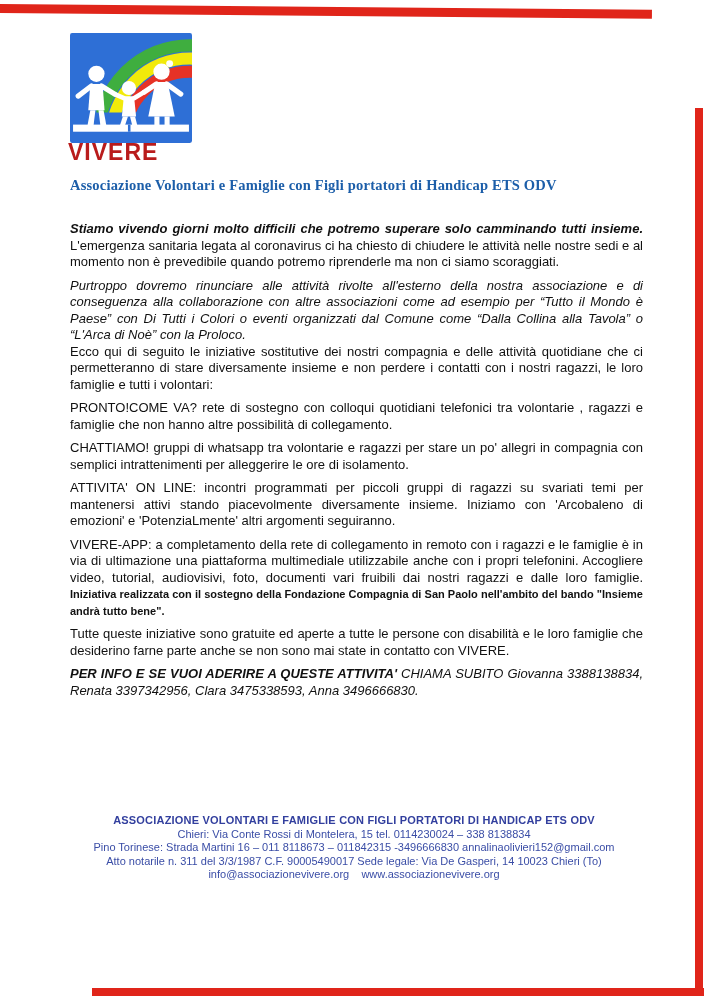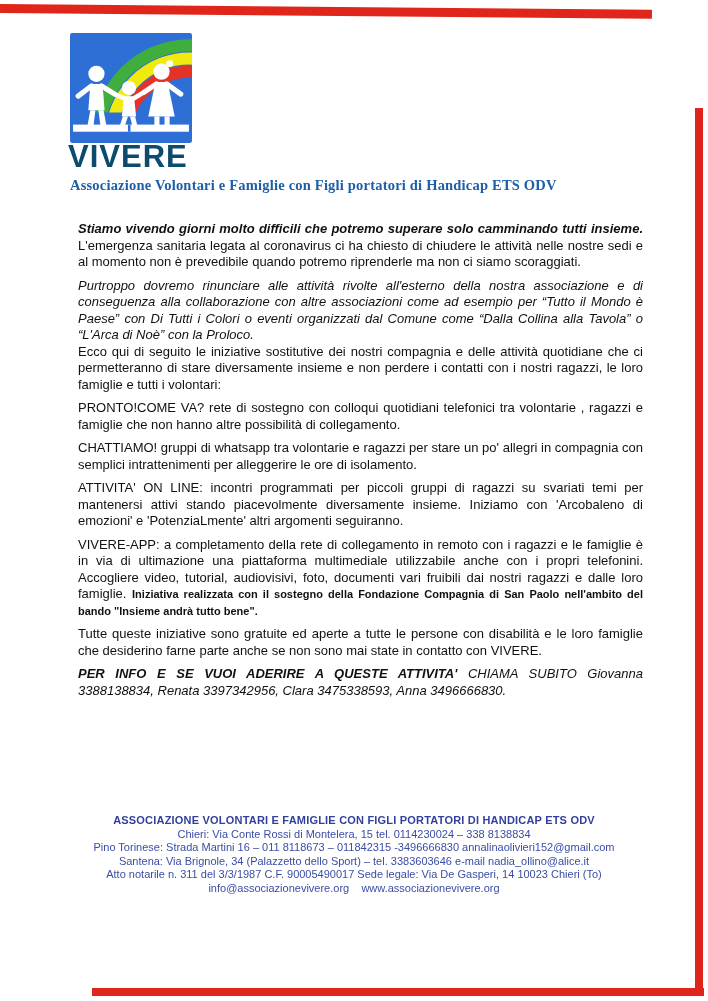--- a/index.html
+++ b/index.html
@@ -10,30 +10,30 @@
   }
   
   .red-mark{position:absolute; background:#e0251a;}
   .red-mark.top{left:-4px; top:4px; width:656px; height:9px; transform:rotate(.5deg); transform-origin:left top;}
   .red-mark.right{left:695px; top:108px; width:8px; height:880px;}
   .red-mark.bottom{left:92px; top:988px; width:612px; height:8px;}
   
   .logo-box{position:absolute; left:70px; top:33px; width:122px; height:110px;}
   .wordmark{
     position:absolute; left:68px; top:141px; width:130px;
-    font-size:31px; font-weight:800; letter-spacing:1px; color:#0c4a6e; line-height:1;
+    font-size:23px; font-weight:800; letter-spacing:1px; color:#b91c1c; line-height:1;
   }
   .subtitle{
     position:absolute; left:70px; top:177px; width:600px;
     font-family:"Liberation Serif","DejaVu Serif",serif;
     font-size:14.5px; font-weight:bold; letter-spacing:.2px; color:#1c5ea9;
   }
   
   .body-text{position:absolute; left:66px; top:221px; width:577px;}
-  .body-text p{margin:0 0 7px 12px; font-size:13px; line-height:16.5px; text-align:justify;}
+  .body-text p{margin:0 0 7px 4px; font-size:13px; line-height:16.5px; text-align:justify;}
   .body-text p.joined{margin-bottom:0;font-style:italic;}
   .lead-bold-italic{font-weight:bold; font-style:italic;}
   .note-bold{font-weight:bold; font-size:11px;}
   .italic{font-style:italic;}
   
   .page-footer{
     position:absolute; left:56px; top:814px; width:596px;
     text-align:center; color:#3a4da6; font-size:11px; line-height:13.5px;
   }
   .page-footer .org{font-weight:bold; color:#323f9e; letter-spacing:.2px;}
@@ -107,18 +107,17 @@
 
     <p>Tutte queste iniziative sono gratuite ed aperte  a tutte le persone con disabilità e le loro famiglie che desiderino farne parte anche se non sono mai state in contatto con VIVERE.</p>
 
     <p><span class="lead-bold-italic">PER INFO E SE VUOI ADERIRE A QUESTE  ATTIVITA'</span> <span class="italic">CHIAMA SUBITO  Giovanna 3388138834,  Renata 3397342956, Clara 3475338593, Anna 3496666830.</span></p>
   </div>
 
   <div class="page-footer">
     <div class="org">ASSOCIAZIONE VOLONTARI E FAMIGLIE CON FIGLI PORTATORI DI HANDICAP ETS ODV</div>
     <div>Chieri: Via Conte Rossi di Montelera, 15 tel. 0114230024 – 338 8138834</div>
     <div>Pino Torinese: Strada Martini 16 – 011 8118673 – 011842315 -3496666830 annalinaolivieri152@gmail.com</div>
-    <div>Santena: Via Brignole, 34 (Palazzetto dello Sport) – tel. 3383603646 e-mail nadia_ollino@alice.it</div>
     <div class="legal-block">Atto notarile n. 311 del 3/3/1987 C.F. 90005490017 Sede legale: Via De Gasperi, 14 10023 Chieri (To)</div>
     <div class="contact">info@associazionevivere.org    www.associazionevivere.org</div>
   </div>
 
 </div>
 
 </body></html>

